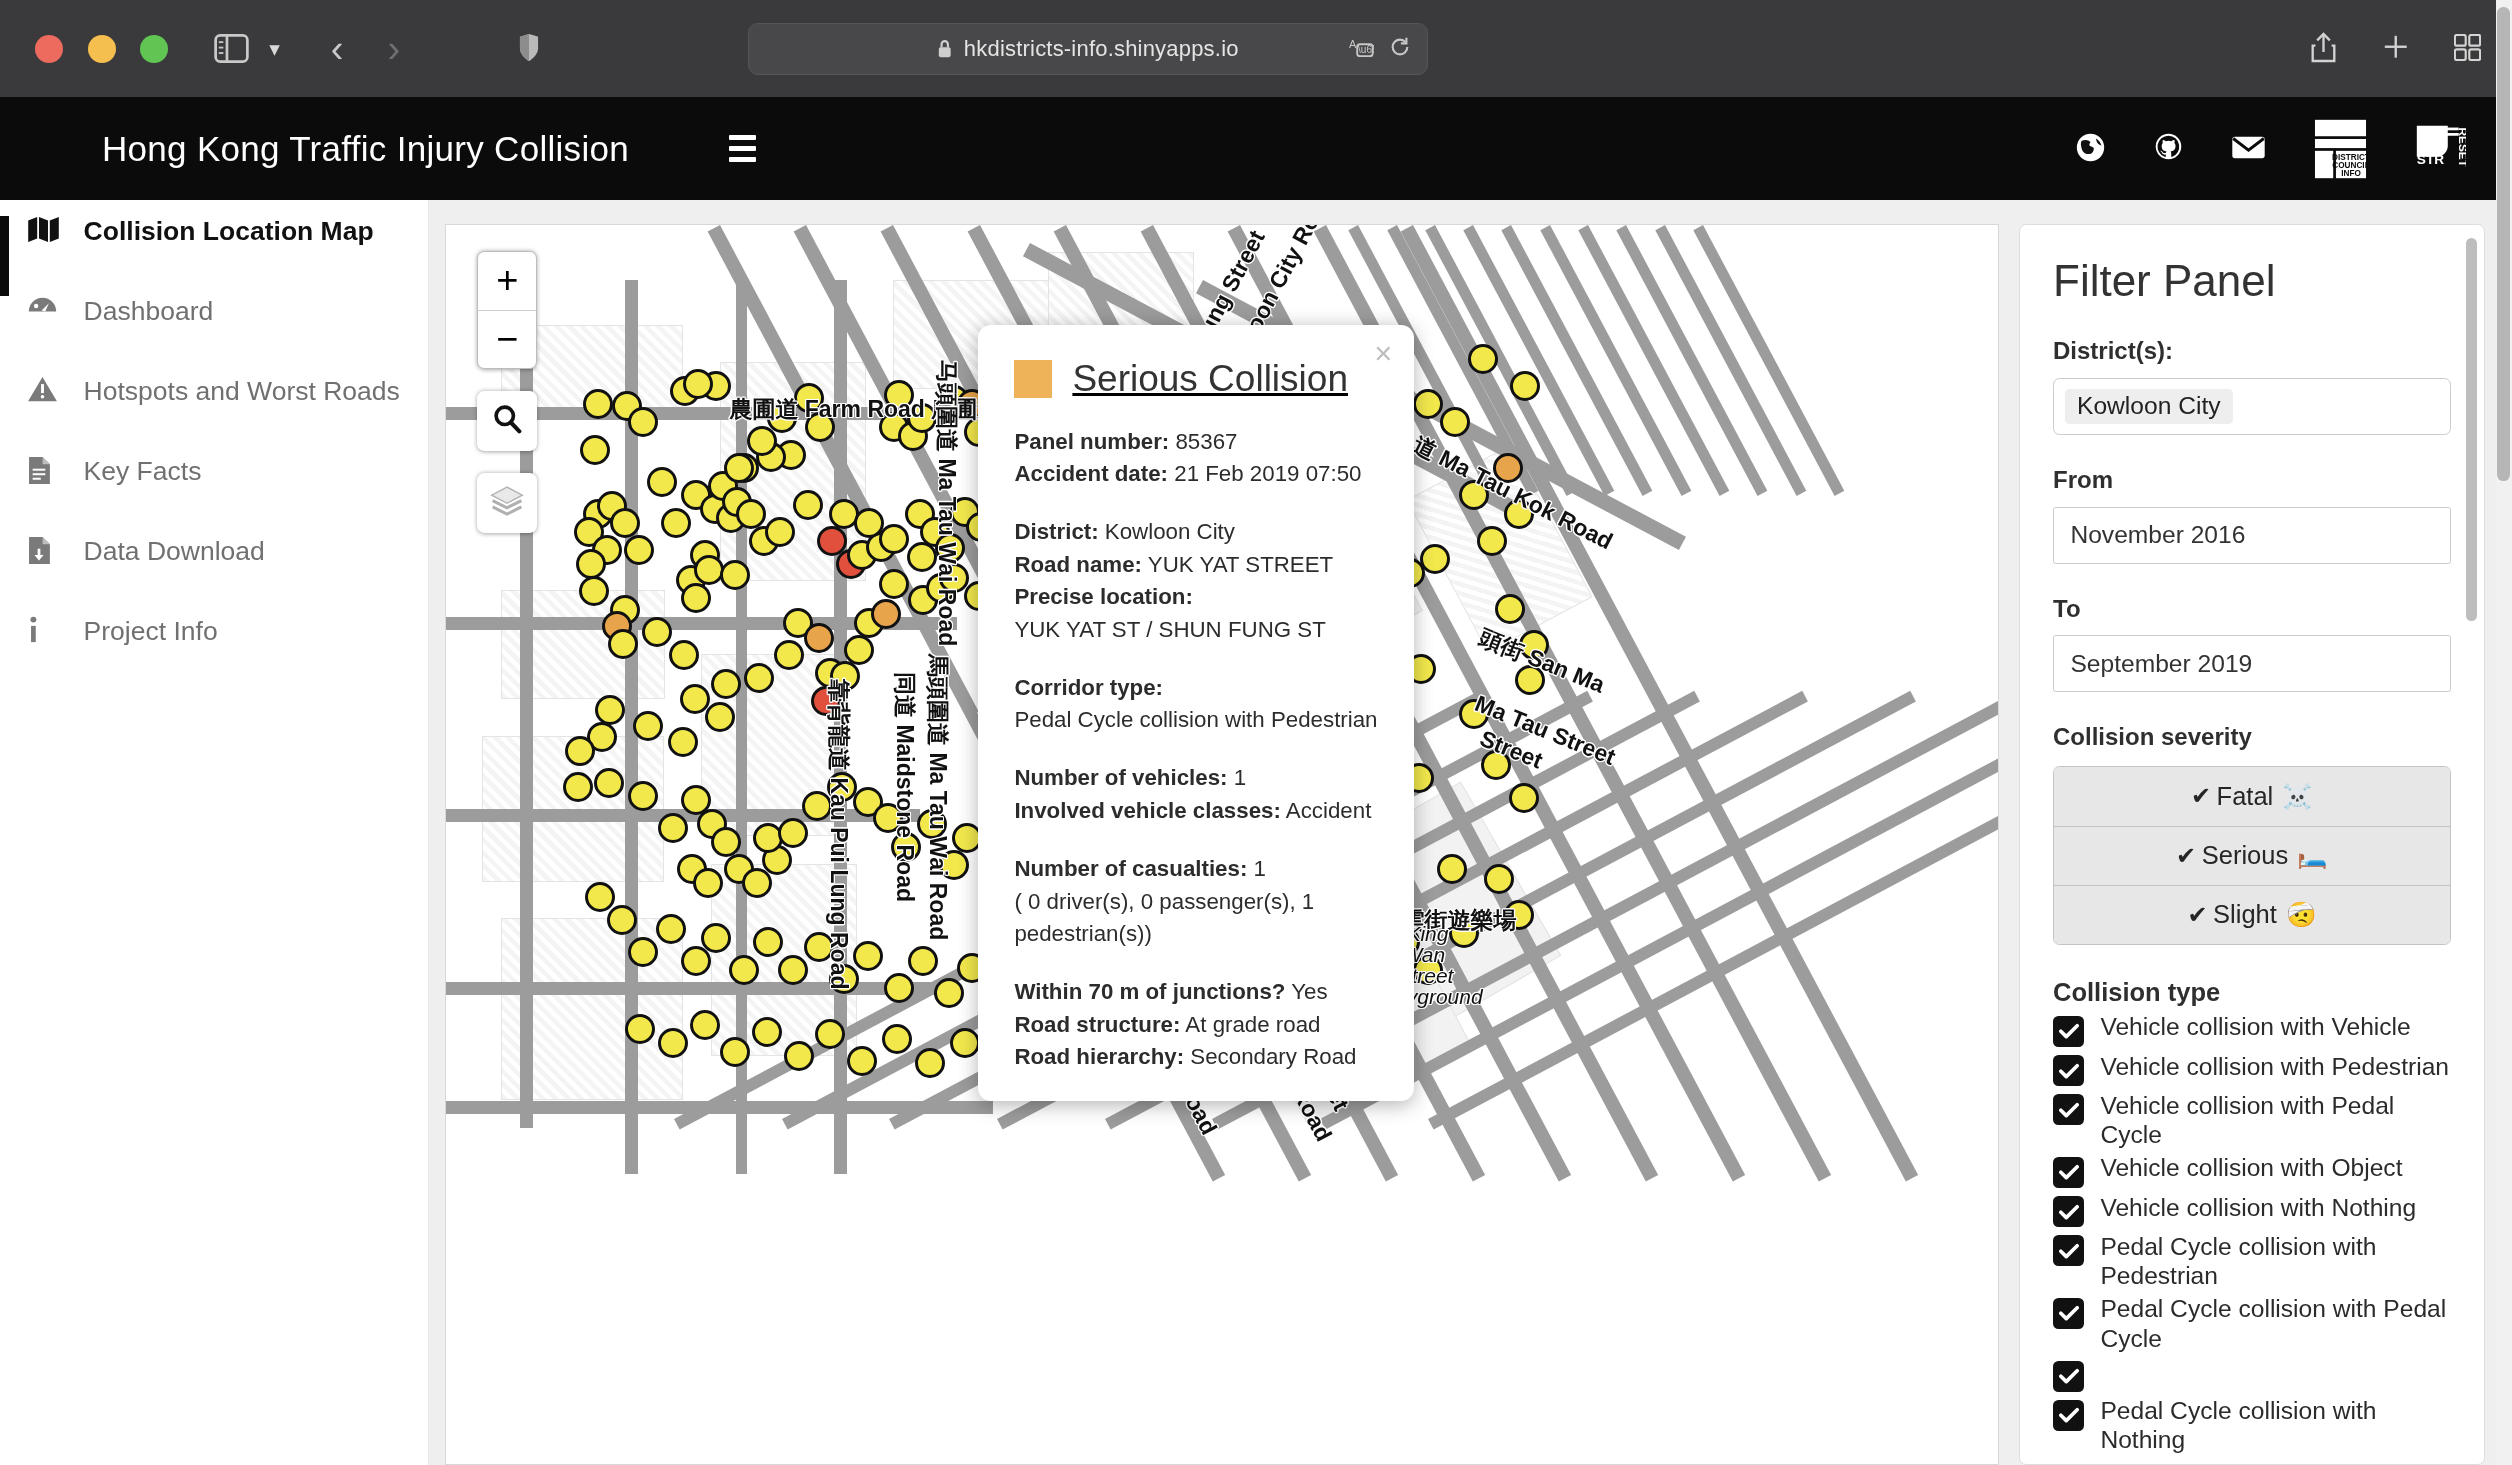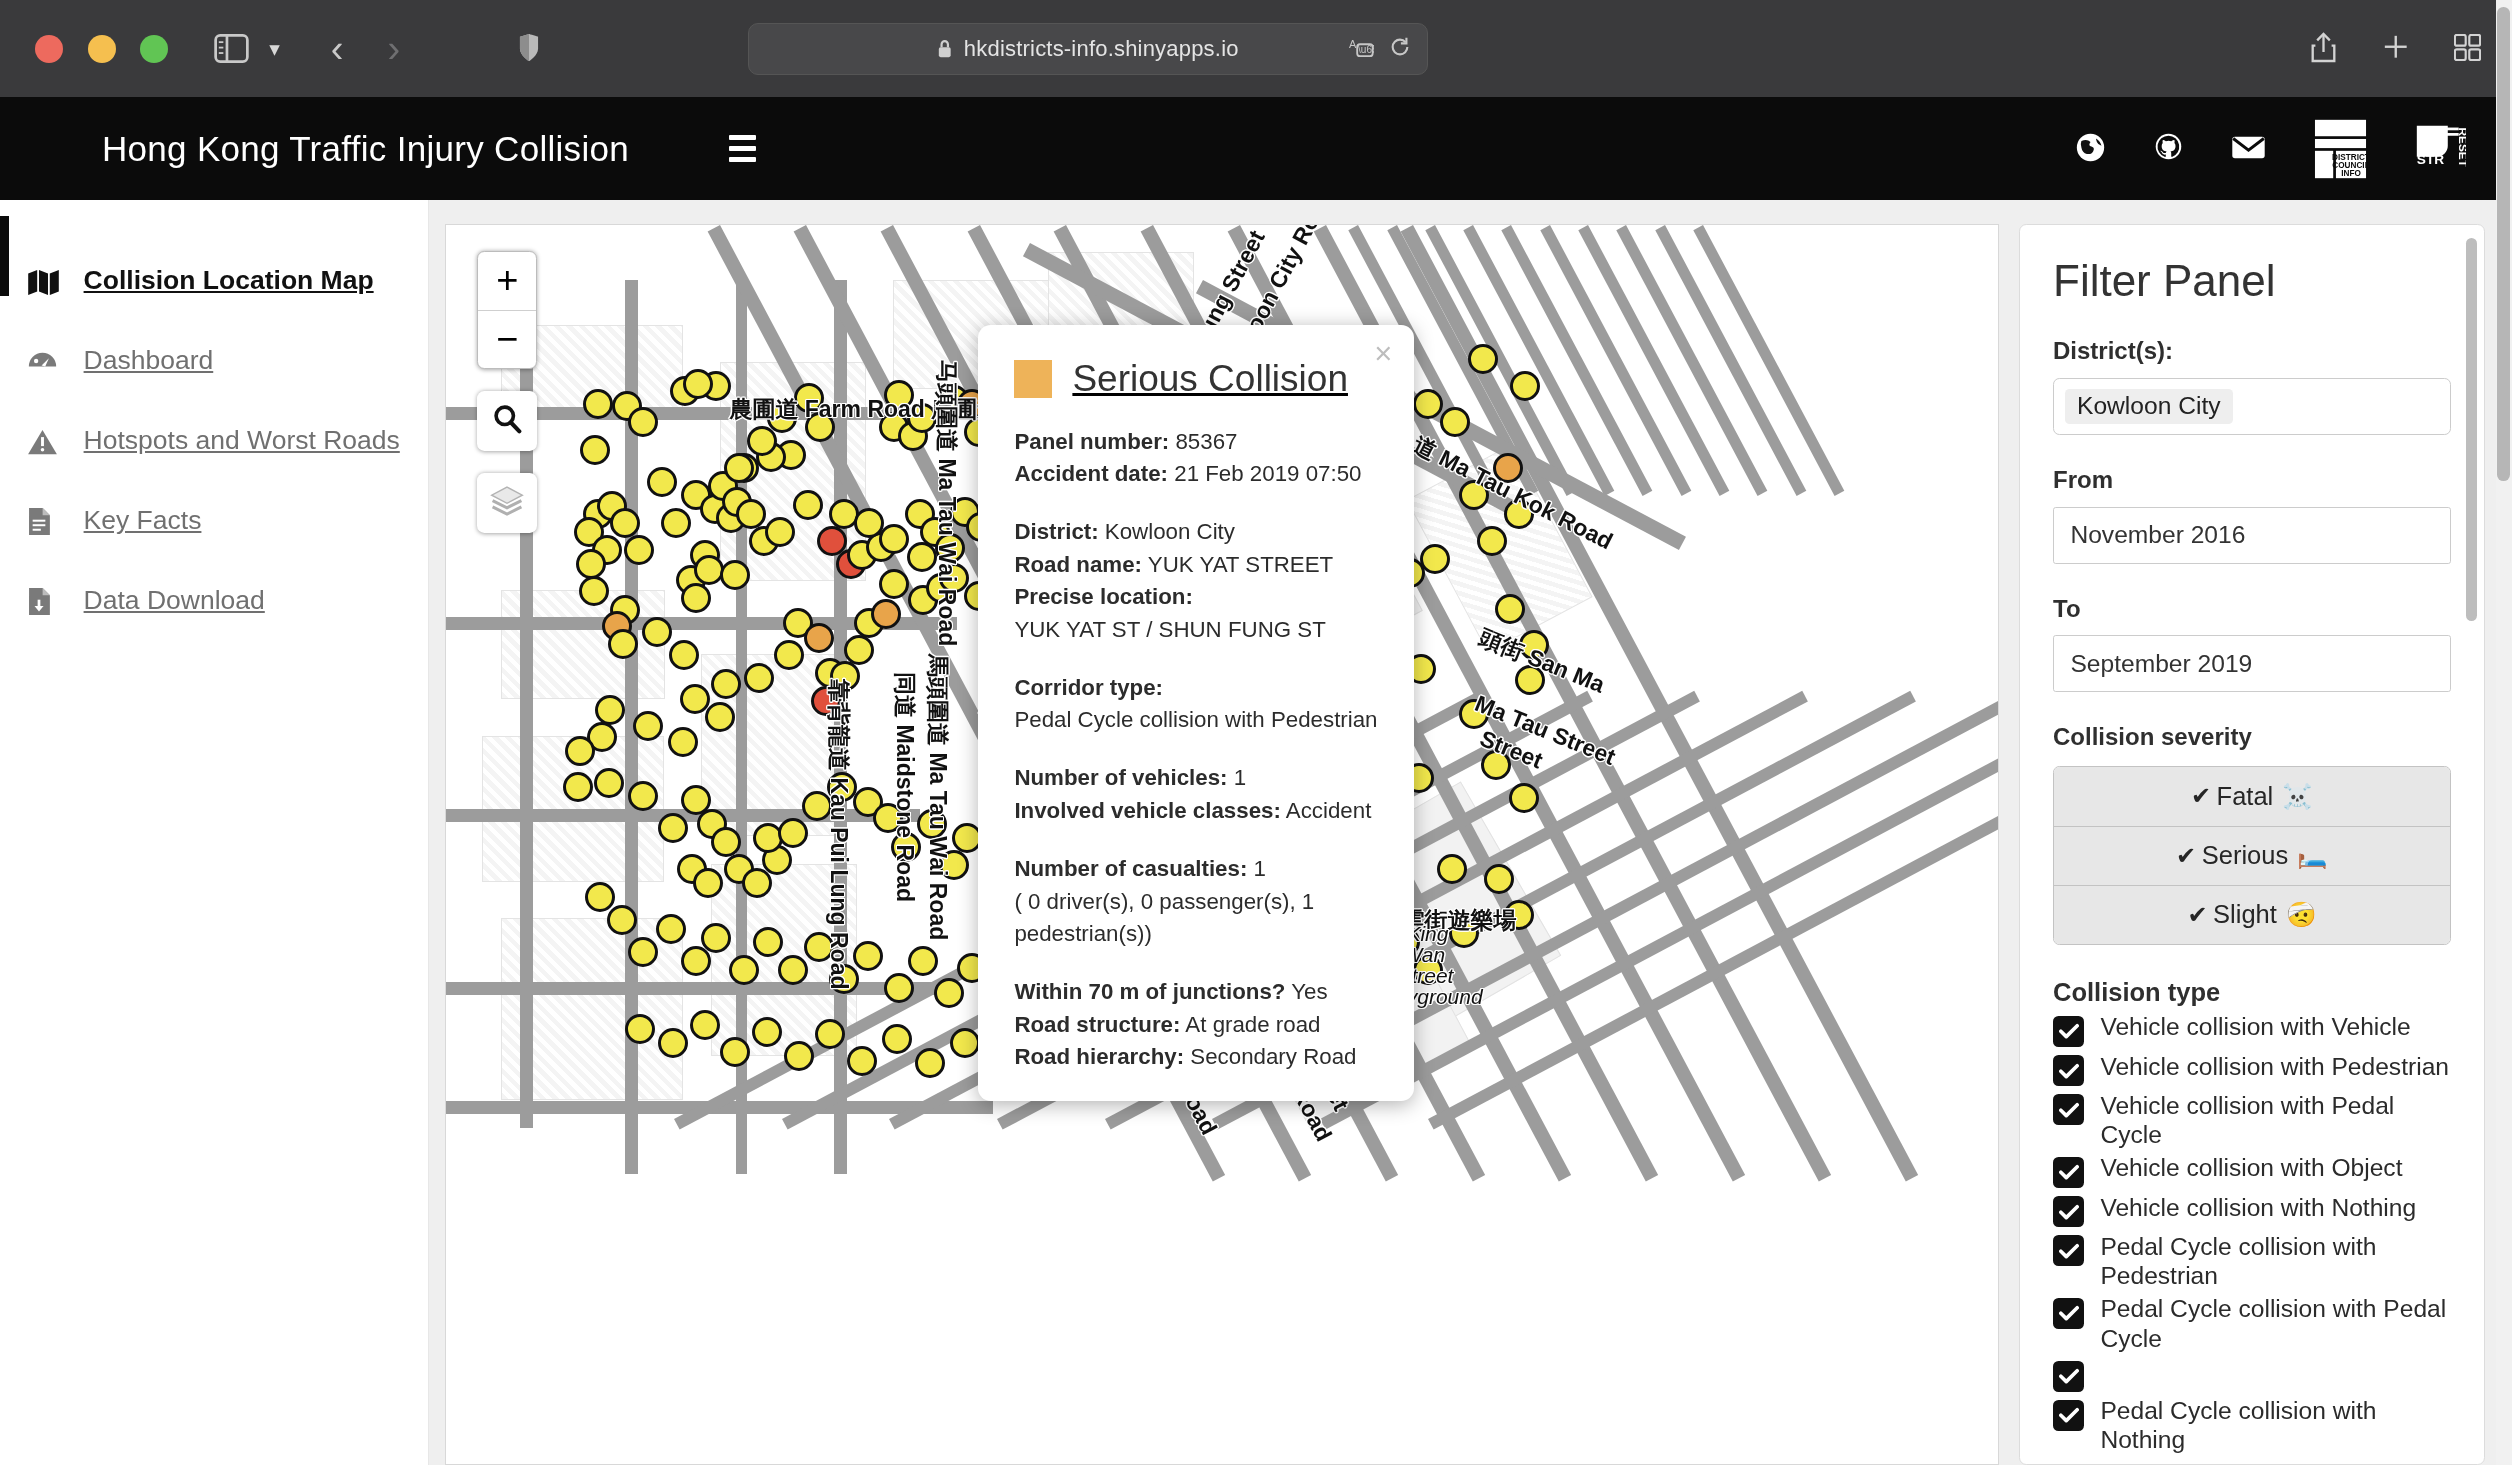--- a/index.html
+++ b/index.html
@@ -61,23 +61,23 @@
 
   
   .app-body { display: flex; height: calc(1465px - 97px - 103px); background: #fff; }
 
   
   .sidebar {
     width: 429px; background: #ffffff; flex: 0 0 429px;
     padding-top: 16.4px; border-right: 0.9px solid #e7e7e7;
   }
   .side-item {
-    display: flex; align-items: flex-end; height: 80px;
+    display: flex; align-items: flex-start; height: 80px;
     padding-left: 27px; cursor: pointer; position: relative;
-    color: #707070; font-size: 26.5px; text-decoration: underline;
+    color: #707070; font-size: 26.5px;
   }
   .side-item.active { color: #111; font-weight: 600; }
   .side-item.active::before {
     content: ""; position: absolute; left: 0; top: 0; bottom: 0;
     width: 9px; background: #0b0b0b;
   }
   .side-ic { width: 42px; display: flex; align-items: center; justify-content: flex-start; margin-right: 14.6px; }
 
   
   .main-col { flex: 1; background: #efefef; padding: 24px 0 0 16.4px; display: flex; }
@@ -381,20 +381,29 @@
     <div class="side-item">
       <span class="side-ic">
         <svg width="24" height="29" viewBox="0 0 26 32">
             <path d="M2 1 h15 l8 8 v22 h-23 Z" fill="#7a7a7a"></path>
             <path d="M17 1 v8 h8 Z" fill="#bdbdbd"></path>
             <rect x="11.5" y="14" width="3" height="9" fill="#fff"></rect>
             <path d="M8 21 L13 27 L18 21 Z" fill="#fff"></path>
           </svg>
       </span>
       <span>Data Download</span>
+    </div>
+    <div class="side-item">
+      <span class="side-ic">
+        <svg width="12.8" height="27" viewBox="0 0 14 30">
+            <circle cx="7" cy="4" r="3.3" fill="#7a7a7a"></circle>
+            <rect x="4.4" y="11" width="5.2" height="18" fill="#7a7a7a"></rect>
+          </svg>
+      </span>
+      <span>Project Info</span>
     </div>
   </div>
 
   <div class="main-col">
     <div class="map-wrap">
       <div class="map-canvas" id="mapCanvas">
           <div class="hatch" style="left: 55px; top: 100px; width: 182px; height: 91px;"></div>
           <div class="hatch" style="left: 274px; top: 137px; width: 146px; height: 219px;"></div>
           <div class="hatch" style="left: 55px; top: 365px; width: 164px; height: 109px;"></div>
           <div class="hatch" style="left: 36px; top: 511px; width: 182px; height: 146px;"></div>

